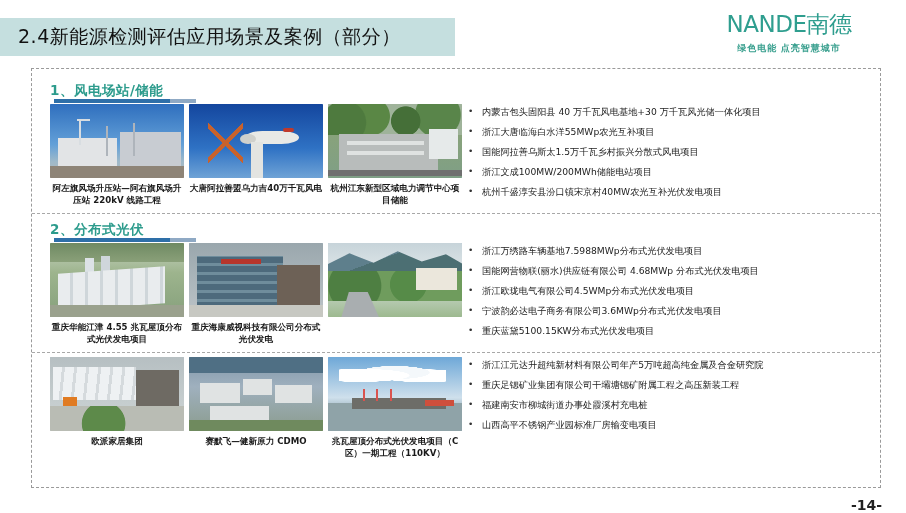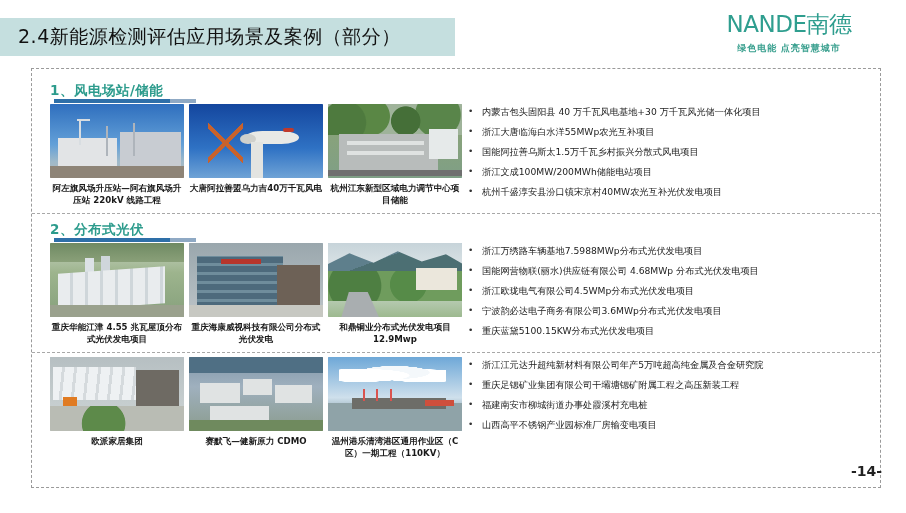--- a/index.html
+++ b/index.html
@@ -96,21 +96,21 @@
     margin-bottom: 8px;
     font-family: "DejaVu Sans", "Liberation Sans", sans-serif;
   }
   .bullet .dot {
     flex: 0 0 14px; color: #333; font-size: 9px; line-height: 1.3;
     text-align: left;
   }
   .bullet .btxt { flex: 1; }
 
   .page-num {
-    position: absolute; right: 24px; bottom: 34px;
+    position: absolute; right: 24px; bottom: 0;
     font-size: 14px; font-weight: bold; color: #222;
     font-family: "DejaVu Sans", "Liberation Sans", sans-serif;
   }
 
   
   .sky { position:absolute; inset:0; }
   .p-sub .sky { background:linear-gradient(#2f6fbe 0%, #63a0d8 55%, #9fb9c9 78%, #b4b9ba 100%); }
   .p-sub .bld1 { position:absolute; left:6%; top:46%; width:44%; height:38%; background:#e2e4e6; }
   .p-sub .bld2 { position:absolute; left:52%; top:38%; width:46%; height:48%; background:#c8ccd2; }
   .p-sub .ground { position:absolute; left:0; bottom:0; width:100%; height:16%; background:#8e8477; }
@@ -310,21 +310,20 @@
           <div class="caption">重庆海康威视科技有限公司分布式光伏发电</div>
         </div>
         <div class="card">
           <div class="thumb p-mtn">
             <div class="sky"></div>
               <div class="mtn"></div>
               <div class="green"></div>
             <div class="bldg"></div>
               <div class="road"></div>
           </div>
-          <div class="caption">和鼎铜业分布式光伏发电项目12.9Mwp</div>
         </div>
       </div>
       <div class="bullets">
         <div class="bullet">
             <span class="dot">•</span>
             <span class="btxt">浙江万绣路车辆基地7.5988MWp分布式光伏发电项目</span>
           </div>
         <div class="bullet">
             <span class="dot">•</span>
             <span class="btxt">国能网营物联(丽水)供应链有限公司 4.68MWp 分布式光伏发电项目</span>
@@ -374,21 +373,21 @@
           <div class="thumb p-port">
             <div class="sky"></div>
               <div class="cloud"></div>
               <div class="sea"></div>
             <div class="quay"></div>
               <div class="crane c1"></div>
               <div class="crane c2"></div>
             <div class="crane c3"></div>
               <div class="ship"></div>
           </div>
-          <div class="caption">温州港乐清湾港区通用作业区（C 区）一期工程（110KV）</div>
+          <div class="caption">兆瓦屋顶分布式光伏发电项目（C 区）一期工程（110KV）</div>
         </div>
       </div>
       <div class="bullets">
         <div class="bullet">
             <span class="dot">•</span>
             <span class="btxt">浙江江元达升超纯新材料有限公司年产5万吨超高纯金属及合金研究院</span>
           </div>
         <div class="bullet">
             <span class="dot">•</span>
             <span class="btxt">重庆足锶矿业集团有限公司干壩塘锶矿附属工程之高压新装工程</span>

